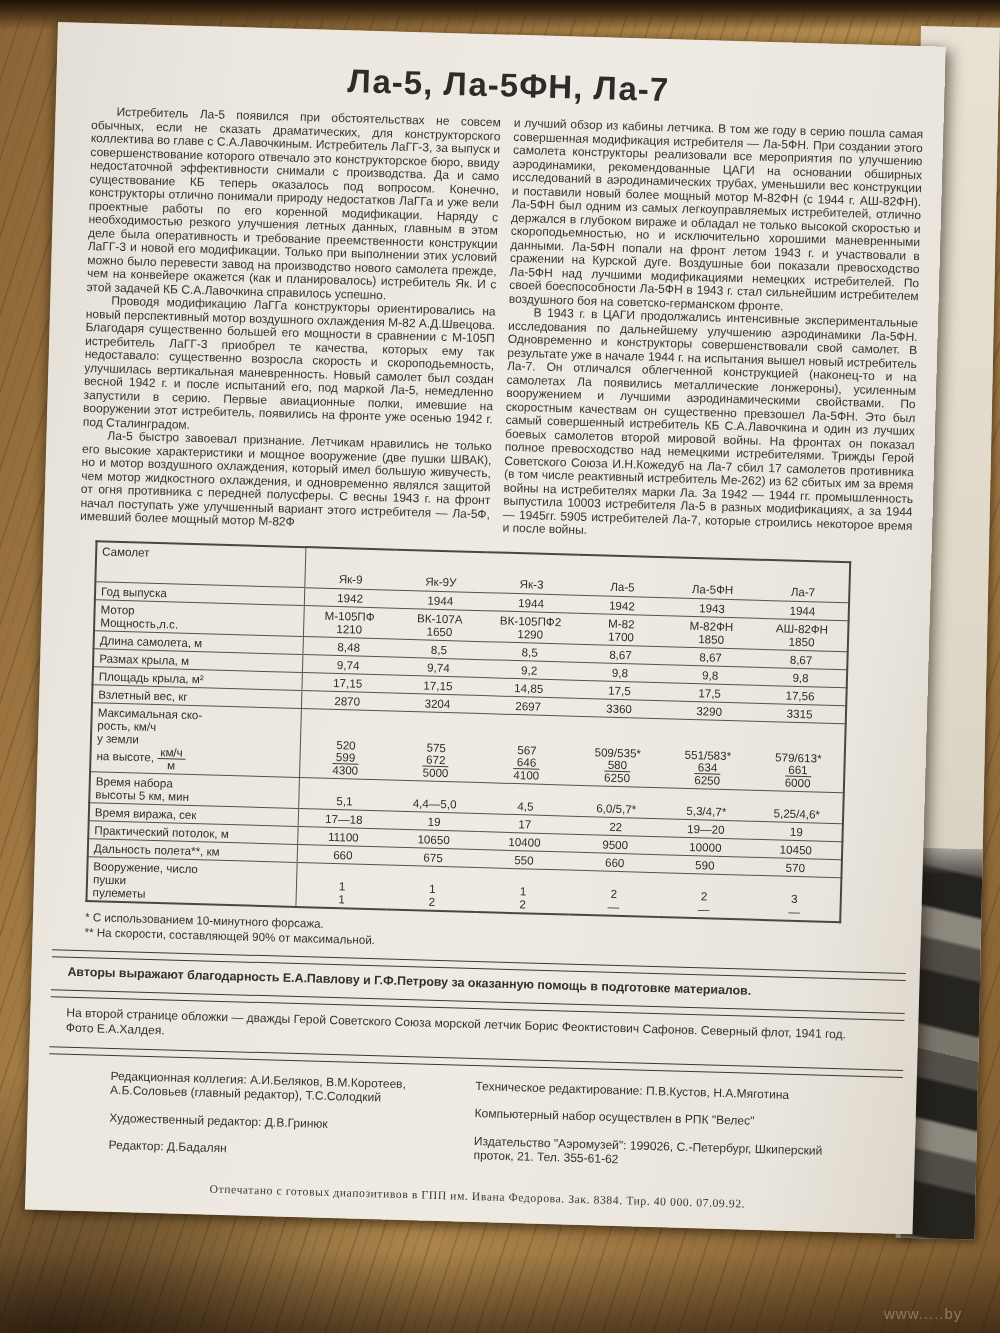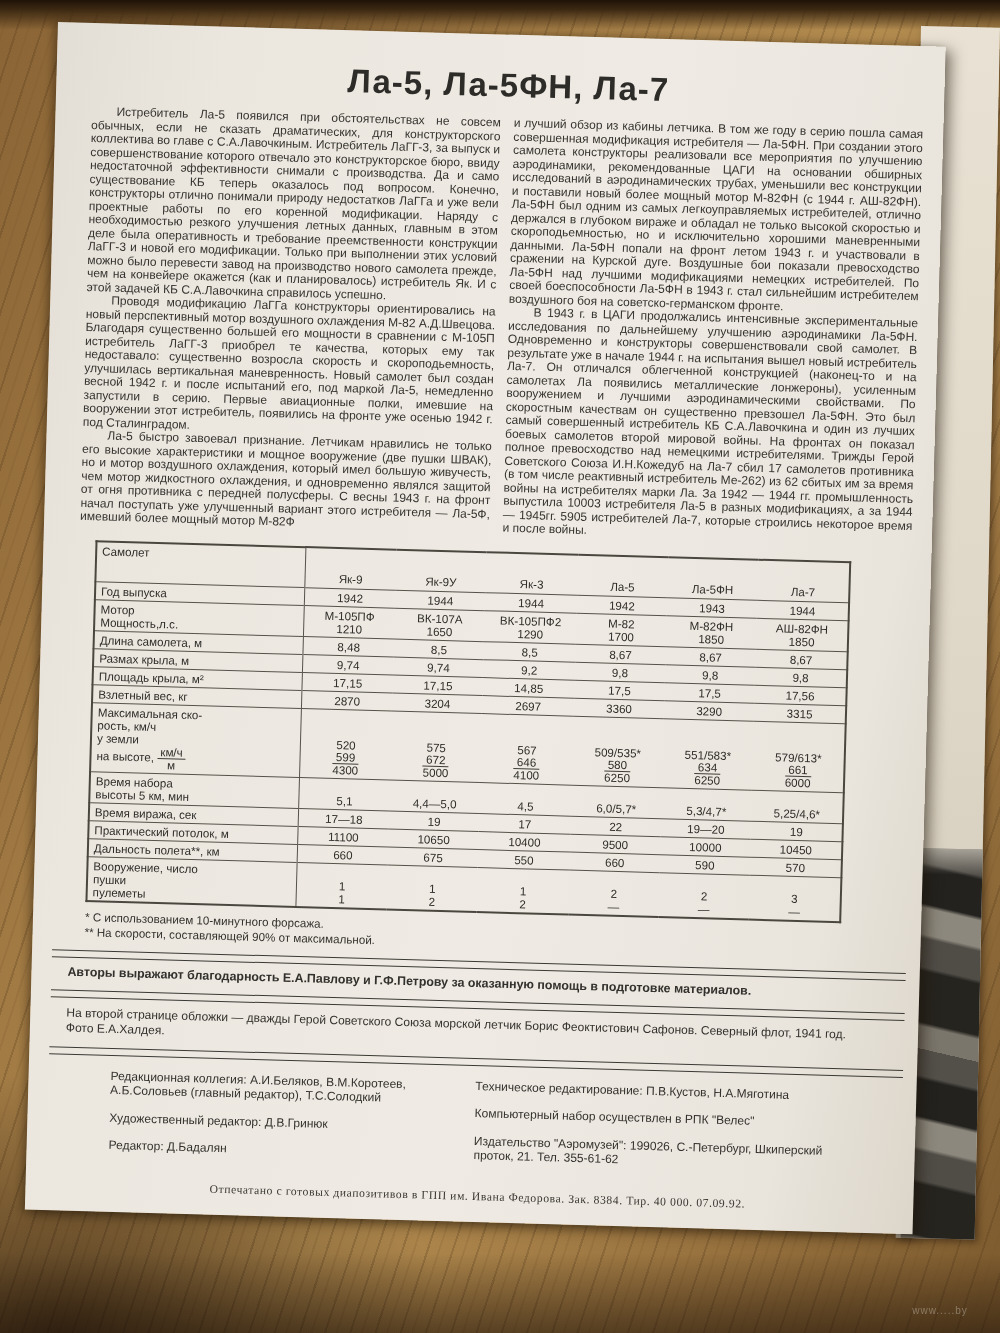--- a/index.html
+++ b/index.html
@@ -65,22 +65,22 @@
   .cover-note{margin:8px 0 7px;font-size:12px;line-height:15px;max-width:810px;color:#34322e;}
   .credits{display:flex;margin-top:13px;font-size:12px;line-height:14.5px;padding-left:46px;color:#34322e;}
   .cr-left{width:365px;}
   .cr-right{flex:1;padding-right:40px;}
   .credits p{margin:0 0 13px;}
   .imprint{
     margin:14px 0 0;text-align:center;
     font-family:"Liberation Serif",serif;font-size:11.6px;letter-spacing:.6px;color:#3a3732;
   }
   .watermark{
-    position:absolute;left:884px;top:1305px;width:112px;text-align:center;
-    font-size:10px;letter-spacing:1px;color:rgba(215,210,200,.4);
+    position:absolute;left:884px;top:1305px;width:112px;text-align:left;
+    font-size:15px;letter-spacing:1px;color:rgba(215,210,200,.4);
   }
 </style>
 </head>
 <body>
 
 <div class="page-under">
   <div class="photo-strip"></div>
 </div>
 
 <div class="page">

